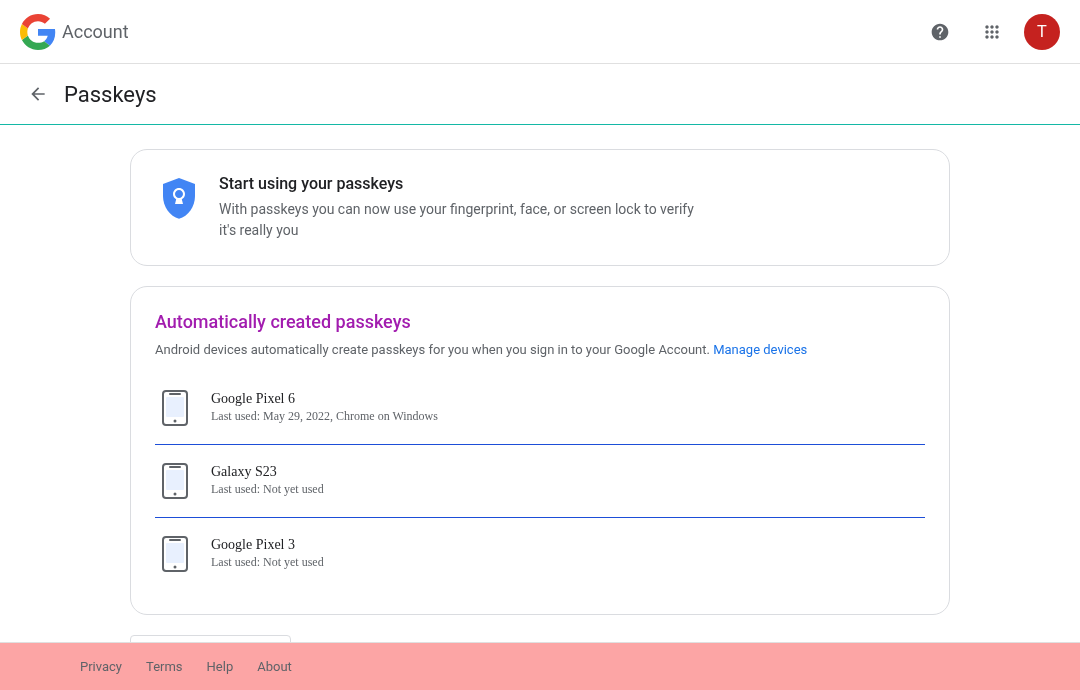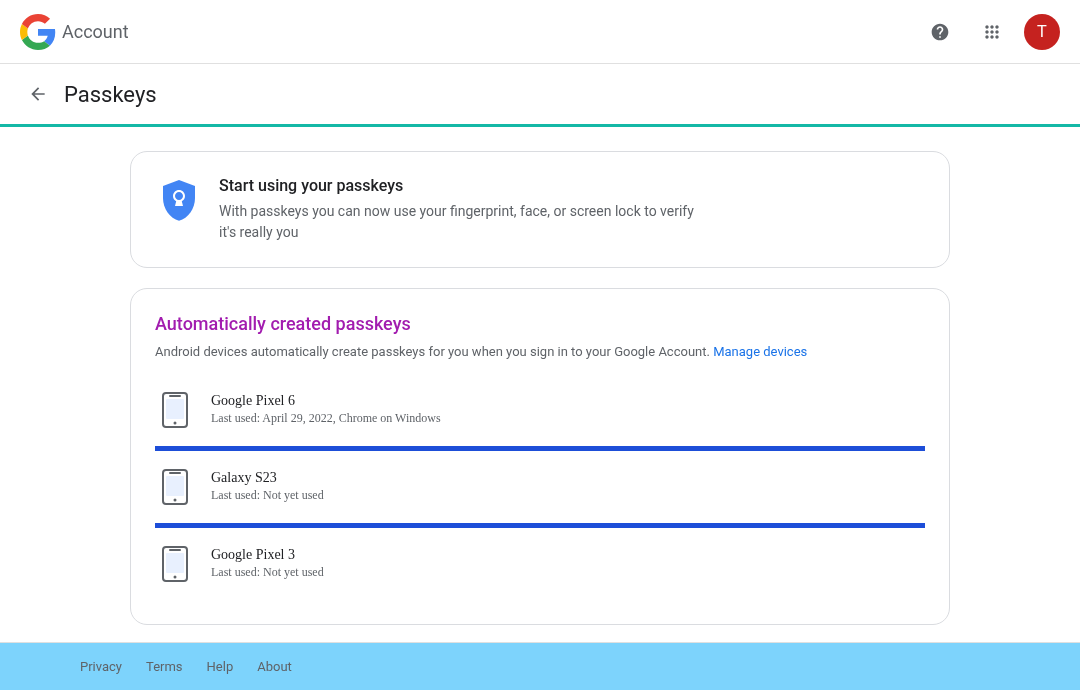--- a/index.html
+++ b/index.html
@@ -73,21 +73,21 @@
       align-items: center;
       justify-content: center;
     }
 
     
     .page-title-bar {
       display: flex;
       align-items: center;
       padding: 16px 24px;
       gap: 12px;
-      border-bottom: 3px solid #14b8a6;
+      border-bottom: 1px solid #14b8a6;
     }
     .back-btn {
       background: none;
       border: none;
       cursor: pointer;
       color: #5f6368;
       display: flex;
       align-items: center;
       padding: 4px;
       border-radius: 50%;
@@ -178,21 +178,21 @@
       display: flex;
       flex-direction: column;
       gap: 0;
       font-family: Liberation Serif, serif;
     }
     .device-item {
       display: flex;
       align-items: center;
       gap: 16px;
       padding: 16px 0;
-      border-top: 5px solid #1d4ed8;
+      border-top: 1px solid #1d4ed8;
     }
     .device-item:first-child { border-top: none; }
     .device-icon {
       width: 40px;
       height: 40px;
       display: flex;
       align-items: center;
       justify-content: center;
       flex-shrink: 0;
       color: #5f6368;
@@ -226,21 +226,21 @@
 
     
     .footer {
       display: flex;
       gap: 24px;
       padding: 16px 80px;
       border-top: 1px solid #e0e0e0;
       position: fixed;
       bottom: 0;
       width: 1080px;
-      background: #7dd3fc;
+      background: #fca5a5;
     }
     .footer a {
       font-size: 13px;
       color: #5f6368;
       text-decoration: none;
       cursor: pointer;
     }
   </style>
 </head>
 <body>
@@ -313,21 +313,21 @@
         <div class="device-icon">
           <svg width="28" height="36" viewBox="0 0 28 36" fill="none">
             <rect x="2" y="1" width="24" height="34" rx="3" stroke="#5f6368" stroke-width="2" fill="none"></rect>
             <rect x="8" y="3" width="12" height="2" rx="1" fill="#5f6368"></rect>
             <circle cx="14" cy="31" r="1.5" fill="#5f6368"></circle>
             <rect x="5" y="7" width="18" height="20" rx="1" fill="#e8f0fe"></rect>
           </svg>
         </div>
         <div class="device-info">
           <h3>Google Pixel 6</h3>
-          <p>Last used: April 29, 2022, Chrome on Windows</p>
+          <p>Last used: May 29, 2022, Chrome on Windows</p>
         </div>
       </div>
 
       <div class="device-item">
         <div class="device-icon">
           <svg width="28" height="36" viewBox="0 0 28 36" fill="none">
             <rect x="2" y="1" width="24" height="34" rx="3" stroke="#5f6368" stroke-width="2" fill="none"></rect>
             <rect x="8" y="3" width="12" height="2" rx="1" fill="#5f6368"></rect>
             <circle cx="14" cy="31" r="1.5" fill="#5f6368"></circle>
             <rect x="5" y="7" width="18" height="20" rx="1" fill="#e8f0fe"></rect>

